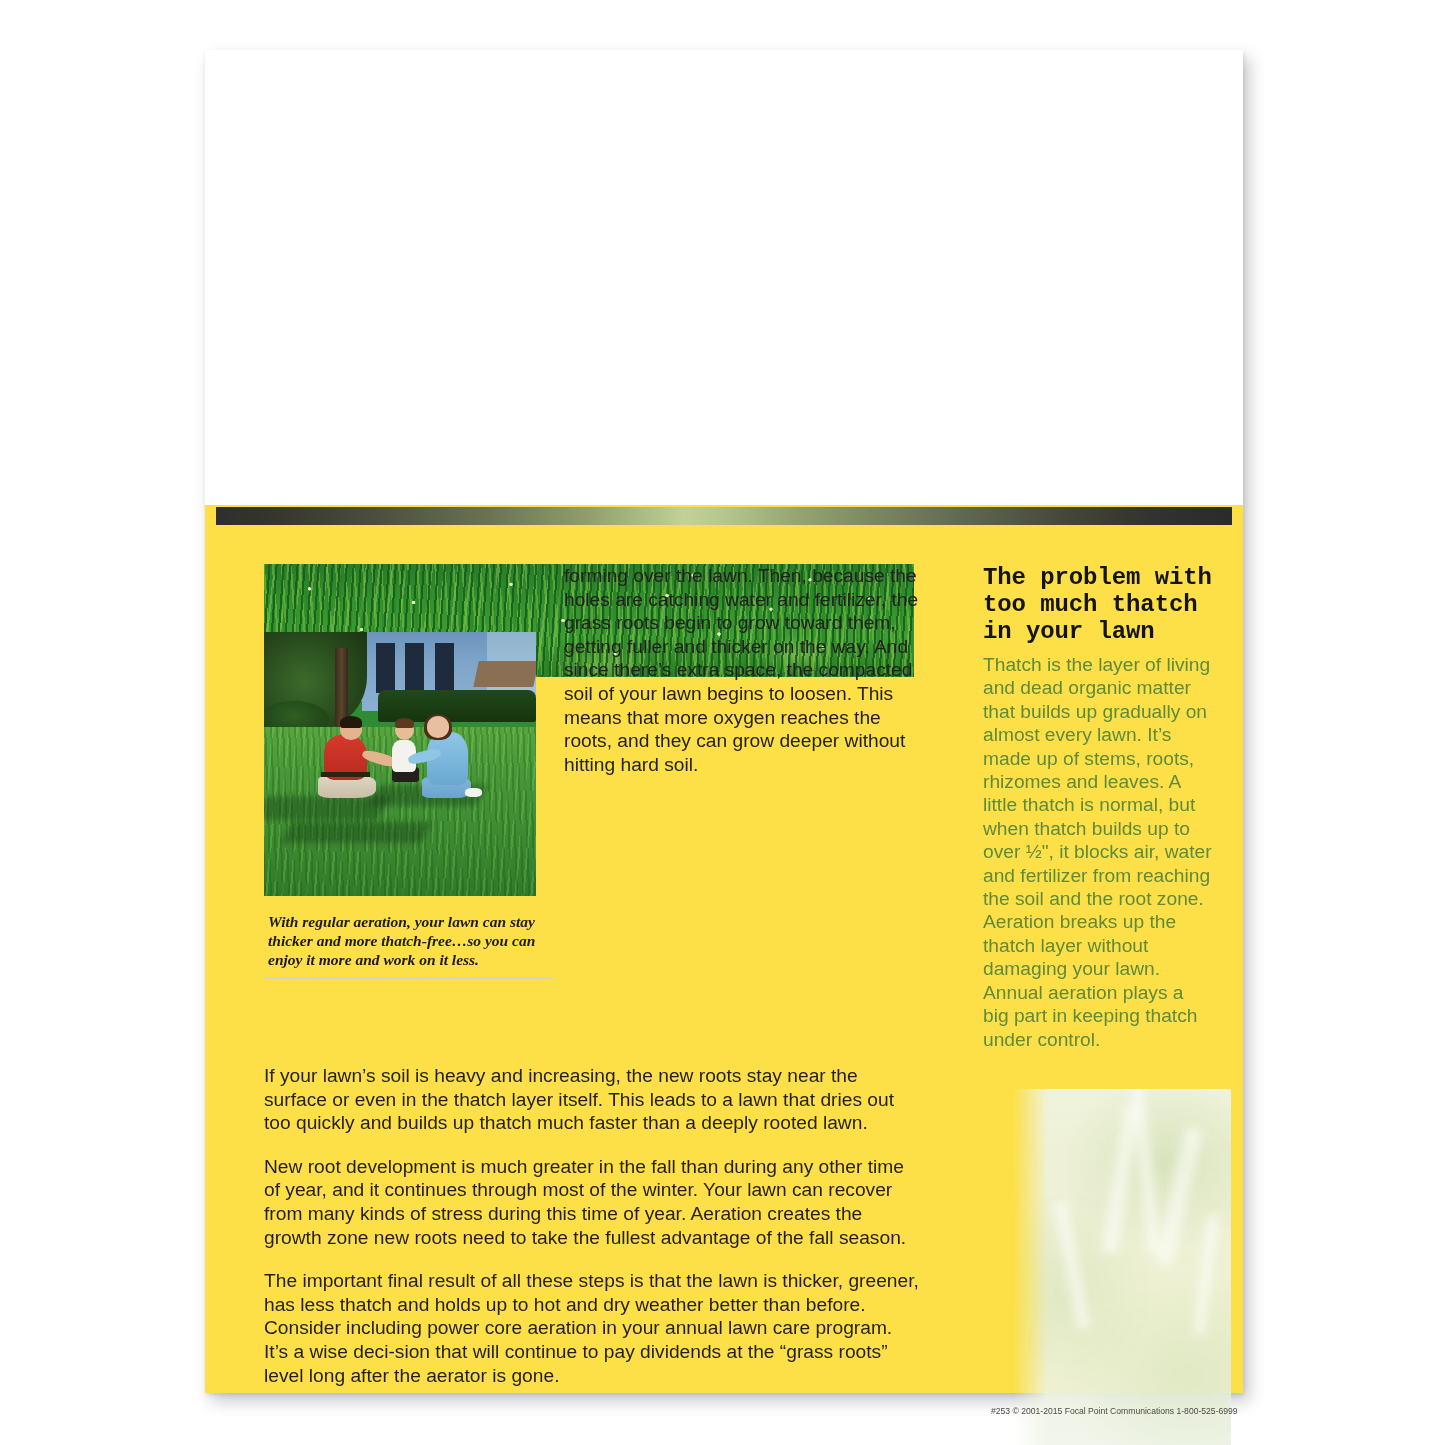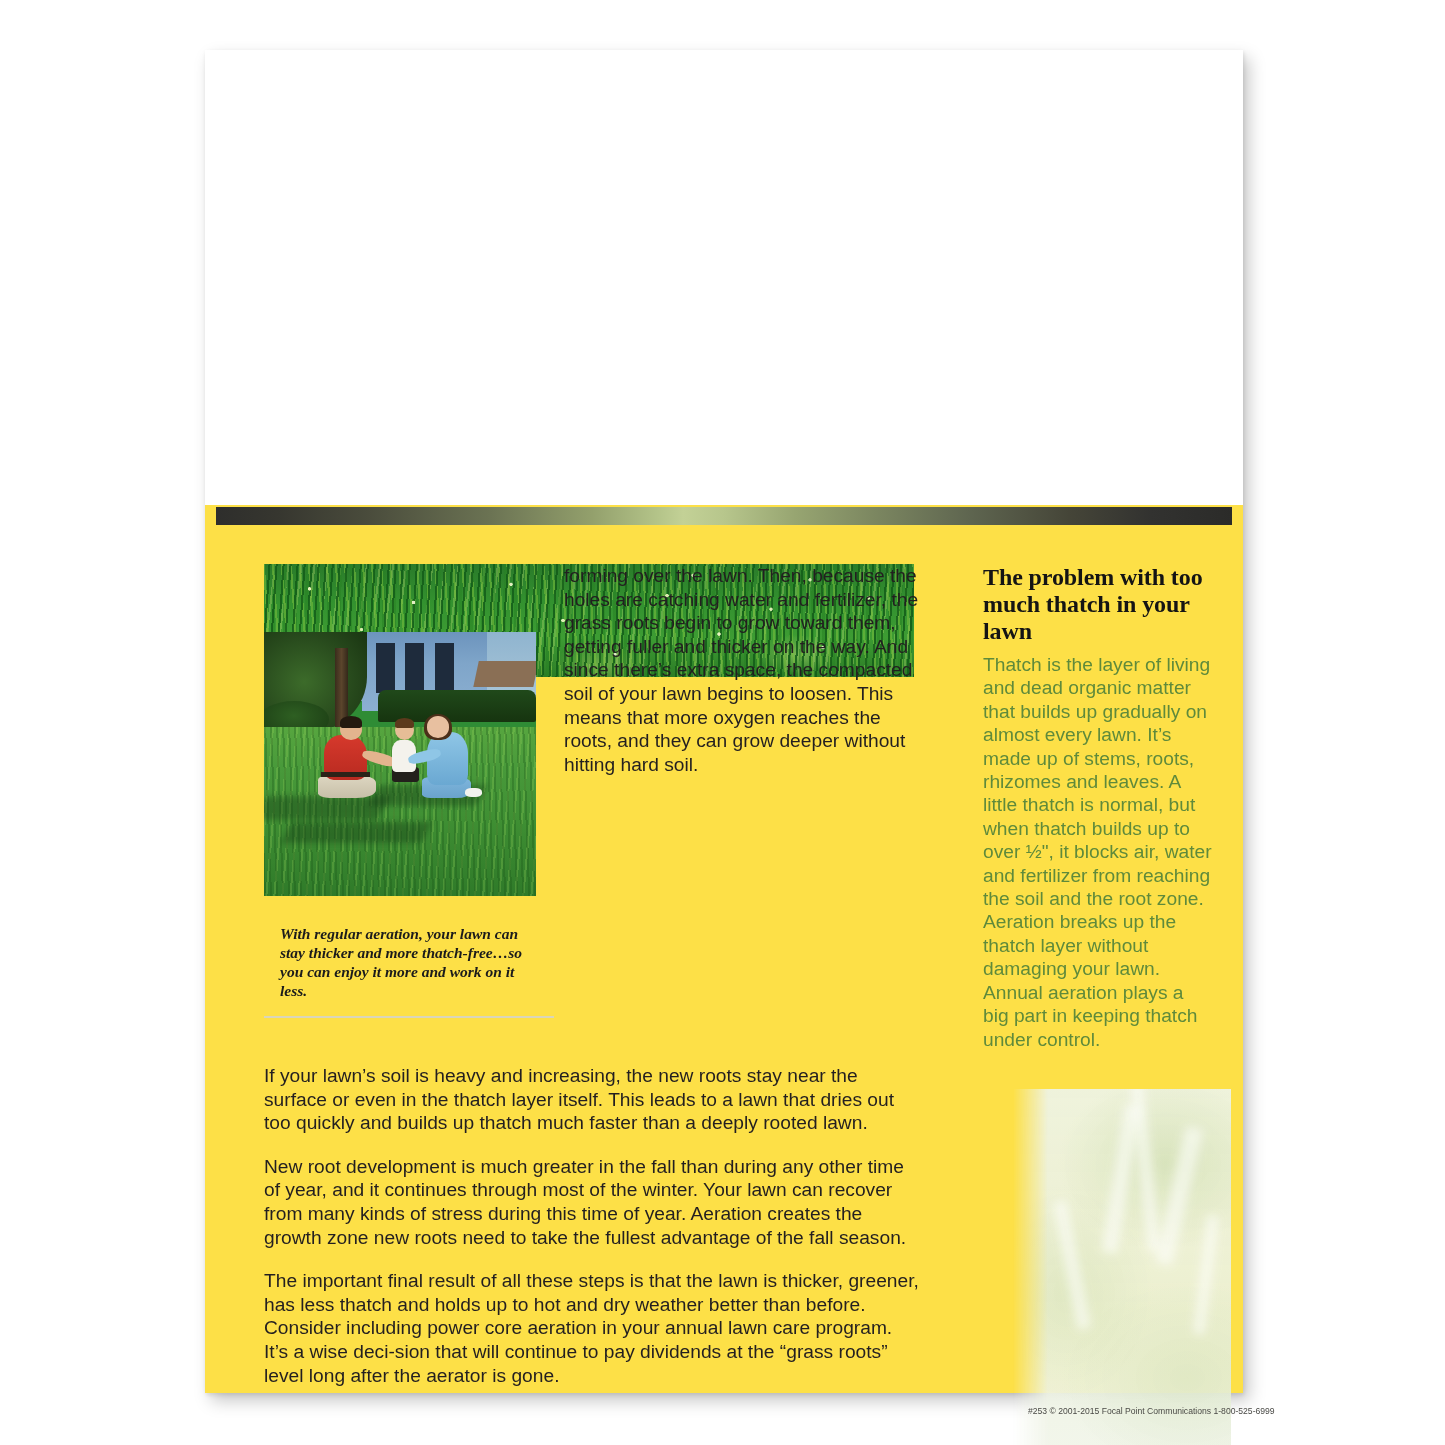--- a/index.html
+++ b/index.html
@@ -205,21 +205,21 @@
     top: 344px;
     width: 290px;
   }
   #photo-caption {
     font-family: "Liberation Serif", serif;
     font-weight: bold;
     font-style: italic;
     font-size: 15.5px;
     line-height: 19px;
     color: #1b1b1b;
-    margin: 16px;
+    margin: 4px;
   }
   #caption-rule {
     margin-top: 8px;
     width: 290px;
     height: 2px;
     background: #d9d5ba;
   }
 
   
   .body-para {
@@ -269,21 +269,21 @@
     -webkit-mask-image: linear-gradient(to right, transparent 0%, #000 16%, #000 100%);
             mask-image: linear-gradient(to right, transparent 0%, #000 16%, #000 100%);
   }
   #sidebar-watermark .wm-blade {
     position: absolute;
     background: rgba(255,255,255,.55);
     filter: blur(5px);
     border-radius: 4px;
   }
   .sidebar-heading {
-    font-family: Liberation Serif, serif;
+    font-family: Liberation Mono, monospace;
     font-weight: bold;
     font-size: 24px;
     line-height: 27px;
     color: #141414;
     margin: 0 0 8px 0;
     letter-spacing: -0.1px;
   }
   .sidebar-body {
     font-size: 19.2px;
     line-height: 23.4px;
@@ -295,21 +295,20 @@
 
   #footer-credit {
     position: absolute;
     left: 8px;
     top: 842px;
     width: 240px;
     font-size: 8.6px;
     line-height: 11px;
     color: #4a4a46;
     white-space: nowrap;
-    margin-left: 37px;
   }
 </style>
 </head>
 <body>
 
 <div id="page-sheet">
 
   <div id="masthead-area"></div>
 
   <div id="gradient-bar"></div>

